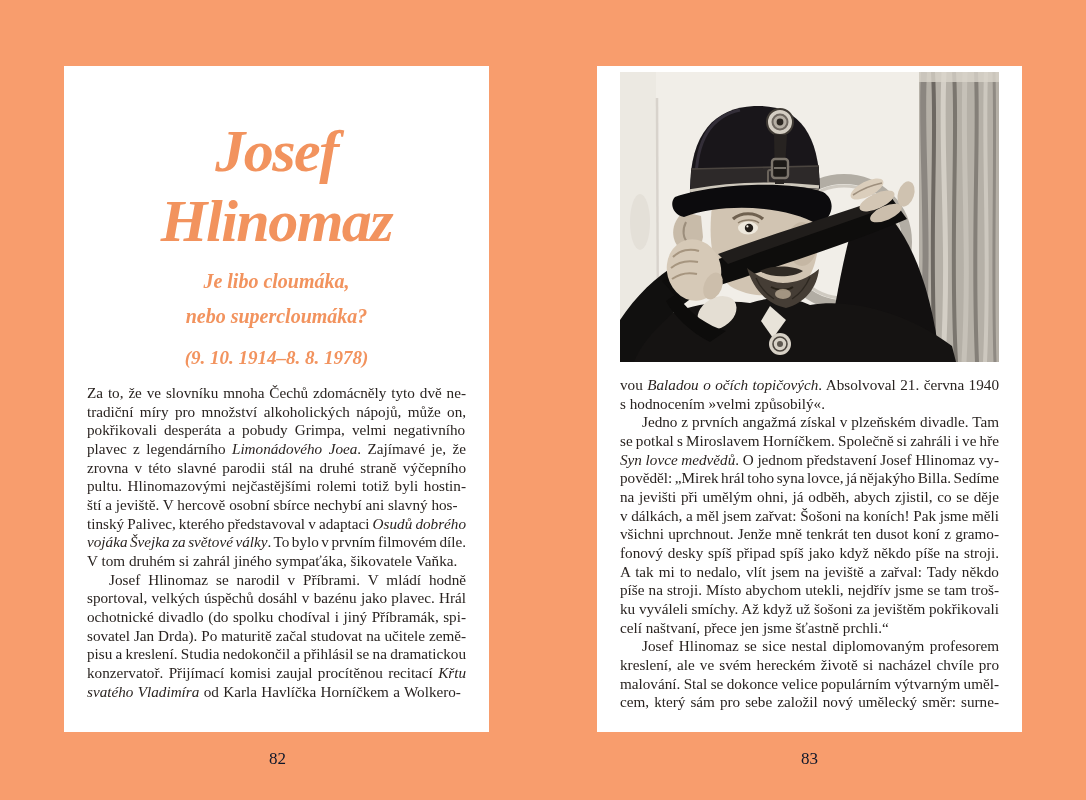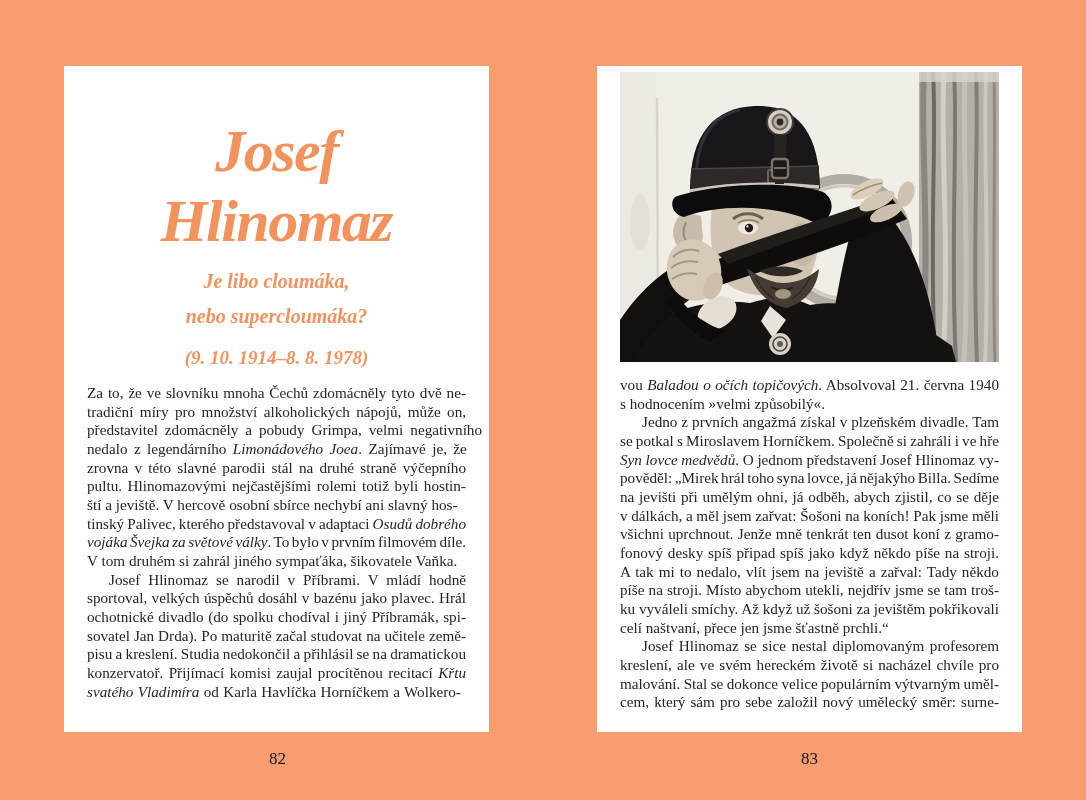--- a/index.html
+++ b/index.html
@@ -62,22 +62,22 @@
         <div class="title-line">Hlinomaz</div>
       </div>
       <div class="subtitle-block">
         <div class="subtitle-line">Je libo cloumáka,</div>
         <div class="subtitle-line">nebo supercloumáka?</div>
       </div>
       <div class="dates">(9. 10. 1914–8. 8. 1978)</div>
       <div class="body-text">
           <div class="bline"><span class="line-inner" style="word-spacing: 1.08px;"><span>Za to, že ve slovníku mnoha Čechů zdomácněly tyto dvě ne-</span></span></div>
           <div class="bline"><span class="line-inner" style="word-spacing: 2.63px;"><span>tradiční míry pro množství alkoholických nápojů, může on,</span></span></div>
-          <div class="bline"><span class="line-inner" style="word-spacing: 3.21px;"><span>představitel zdomácněly a pobudy Grimpa, velmi negativního</span></span></div>
-          <div class="bline"><span class="line-inner" style="word-spacing: 2.63px;"><span>nedalo z legendárního </span><i>Limonádového Joea</i><span>. Zajímavé je, že</span></span></div>
+          <div class="bline"><span class="line-inner" style="word-spacing: 3.21px;"><span>pokřikovali desperáta a pobudy Grimpa, velmi negativního</span></span></div>
+          <div class="bline"><span class="line-inner" style="word-spacing: 2.63px;"><span>plavec z legendárního </span><i>Limonádového Joea</i><span>. Zajímavé je, že</span></span></div>
           <div class="bline"><span class="line-inner" style="word-spacing: 2.42px;"><span>zrovna v této slavné parodii stál na druhé straně výčepního</span></span></div>
           <div class="bline"><span class="line-inner" style="word-spacing: 1.79px;"><span>pultu. Hlinomazovými nejčastějšími rolemi totiž byli hostin-</span></span></div>
           <div class="bline"><span class="line-inner" style="word-spacing: 0.04px;"><span>ští a jeviště. V hercově osobní sbírce nechybí ani slavný hos-</span></span></div>
           <div class="bline"><span class="line-inner" style="word-spacing: -0.69px;"><span>tinský Palivec, kterého představoval v adaptaci </span><i>Osudů dobrého</i></span></div>
           <div class="bline"><span class="line-inner" style="word-spacing: -1.27px;"><i>vojáka Švejka za světové války</i><span>. To bylo v prvním filmovém díle.</span></span></div>
           <div class="bline"><span class="line-inner"><span>V tom druhém si zahrál jiného sympaťáka, šikovatele Vaňka.</span></span></div>
           <div class="bline indent"><span class="line-inner" style="word-spacing: 4.15px;"><span>Josef Hlinomaz se narodil v Příbrami. V mládí hodně</span></span></div>
           <div class="bline"><span class="line-inner" style="word-spacing: 0.46px;"><span>sportoval, velkých úspěchů dosáhl v bazénu jako plavec. Hrál</span></span></div>
           <div class="bline"><span class="line-inner" style="word-spacing: 0.71px;"><span>ochotnické divadlo (do spolku chodíval i jiný Příbramák, spi-</span></span></div>
           <div class="bline"><span class="line-inner" style="word-spacing: 0.13px;"><span>sovatel Jan Drda). Po maturitě začal studovat na učitele země-</span></span></div>

